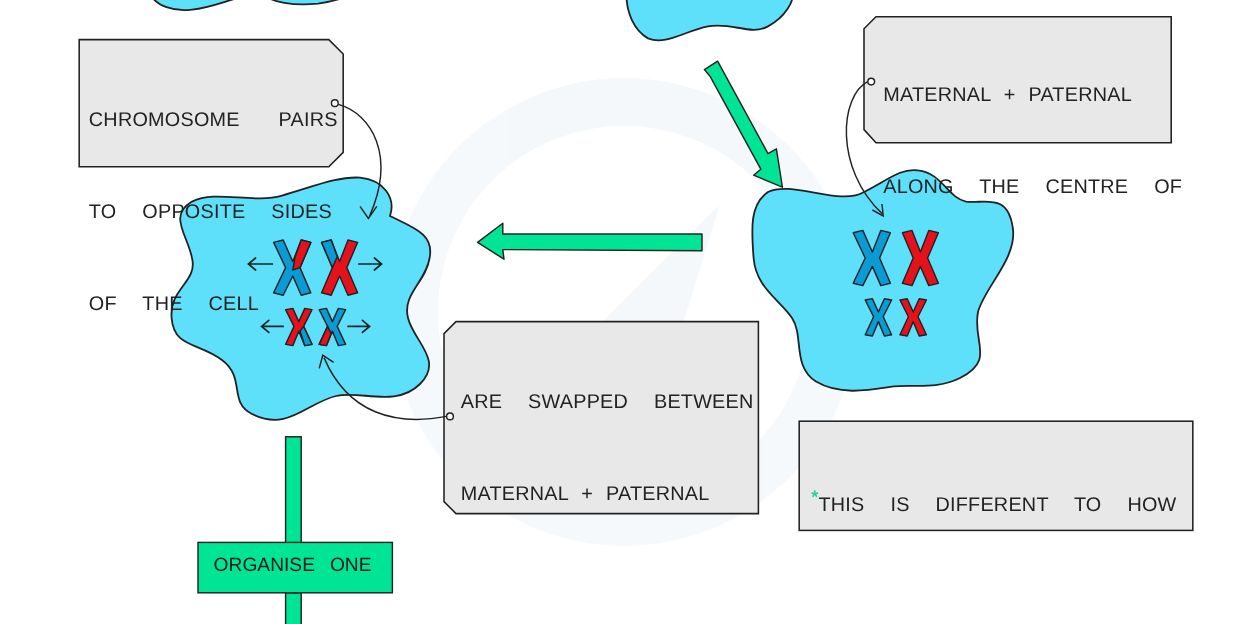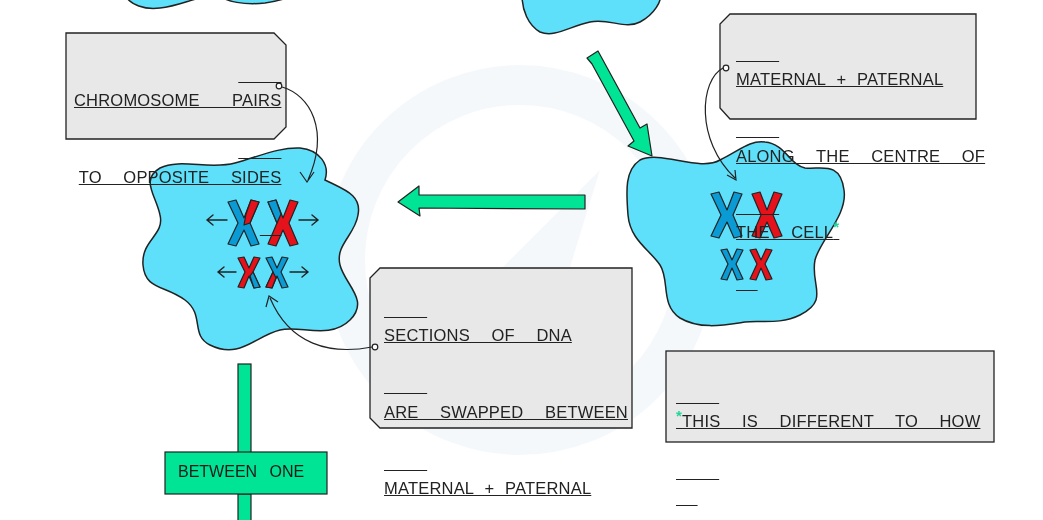--- a/index.html
+++ b/index.html
@@ -1,21 +1,21 @@
 <!DOCTYPE html>
 <html><head>
 <meta charset="utf-8">
 <style>
   html, body { margin:0; padding:0; background:#ffffff; }
   body { width:1043px; height:520px; position:relative; overflow:hidden;
          font-family:"Liberation Sans", sans-serif; }
   #stage { position:absolute; left:0; top:0; width:1043px; height:520px; }
   .lbl { position:absolute; color:#222; font-size:16.5px; line-height:25.5px;
          letter-spacing:0.2px; word-spacing:6px; text-transform:uppercase;
-         white-space:pre;text-decoration:underline; }
+         white-space:pre; }
   .star { color:#1ed69a; font-weight:bold; font-size:15px; vertical-align:super; line-height:0; }
   .div-label { position:absolute; color:#1a1a1a; font-size:16px; word-spacing:8px; }
 </style>
 </head>
 <body>
 
 <div id="stage">
 <svg width="1043" height="520" viewBox="0 0 1043 520" xmlns="http://www.w3.org/2000/svg">
 
   <g opacity="0.05">
@@ -78,39 +78,38 @@
     <circle cx="375" cy="347" r="2.8" fill="#fff"></circle>
     <path d="M372 347 C330 355 290 345 270 298 M266 307 L269 296 L278 302"></path>
   </g>
 
   <rect x="238" y="364" width="13" height="90" fill="#00e496" stroke="#222" stroke-width="1.2"></rect>
   <rect x="238" y="494" width="13" height="30" fill="#00e496" stroke="#222" stroke-width="1.2"></rect>
   <rect x="165" y="452" width="162" height="42" fill="#00e496" stroke="#222" stroke-width="1.2"></rect>
 </svg>
 
   
-  <div class="lbl" style="left:74px; top:37px;text-align:right;">
+  <div class="lbl" style="left:74px; top:37px;">
     <div>CHROMOSOME   PAIRS</div>
     <div>TO  OPPOSITE  SIDES</div>
+    <div>OF  THE  CELL</div>
   </div>
 
   <div class="lbl" style="left:736px; top:16px;">
     <div>MATERNAL + PATERNAL</div>
     <div>ALONG  THE  CENTRE  OF</div>
-    <div><span>THE  CELL</span><span class="star">*</span></div>
   </div>
 
   <div class="lbl" style="left:384px; top:272px;">
-    <div>SECTIONS  OF  DNA</div>
     <div>ARE  SWAPPED  BETWEEN</div>
     <div>MATERNAL + PATERNAL</div>
     
     
     
   </div>
 
   <div class="lbl" style="left:676px; top:358px;">
     <div><span class="star">*</span><span>THIS  IS  DIFFERENT  TO  HOW</span></div>
     
   </div>
 
-  <div class="div-label" style="left:178px; top:463px;">BETWEEN  ONE</div>
+  <div class="div-label" style="left:178px; top:463px;">ORGANISE  ONE</div>
 </div>
 
 </body></html>

